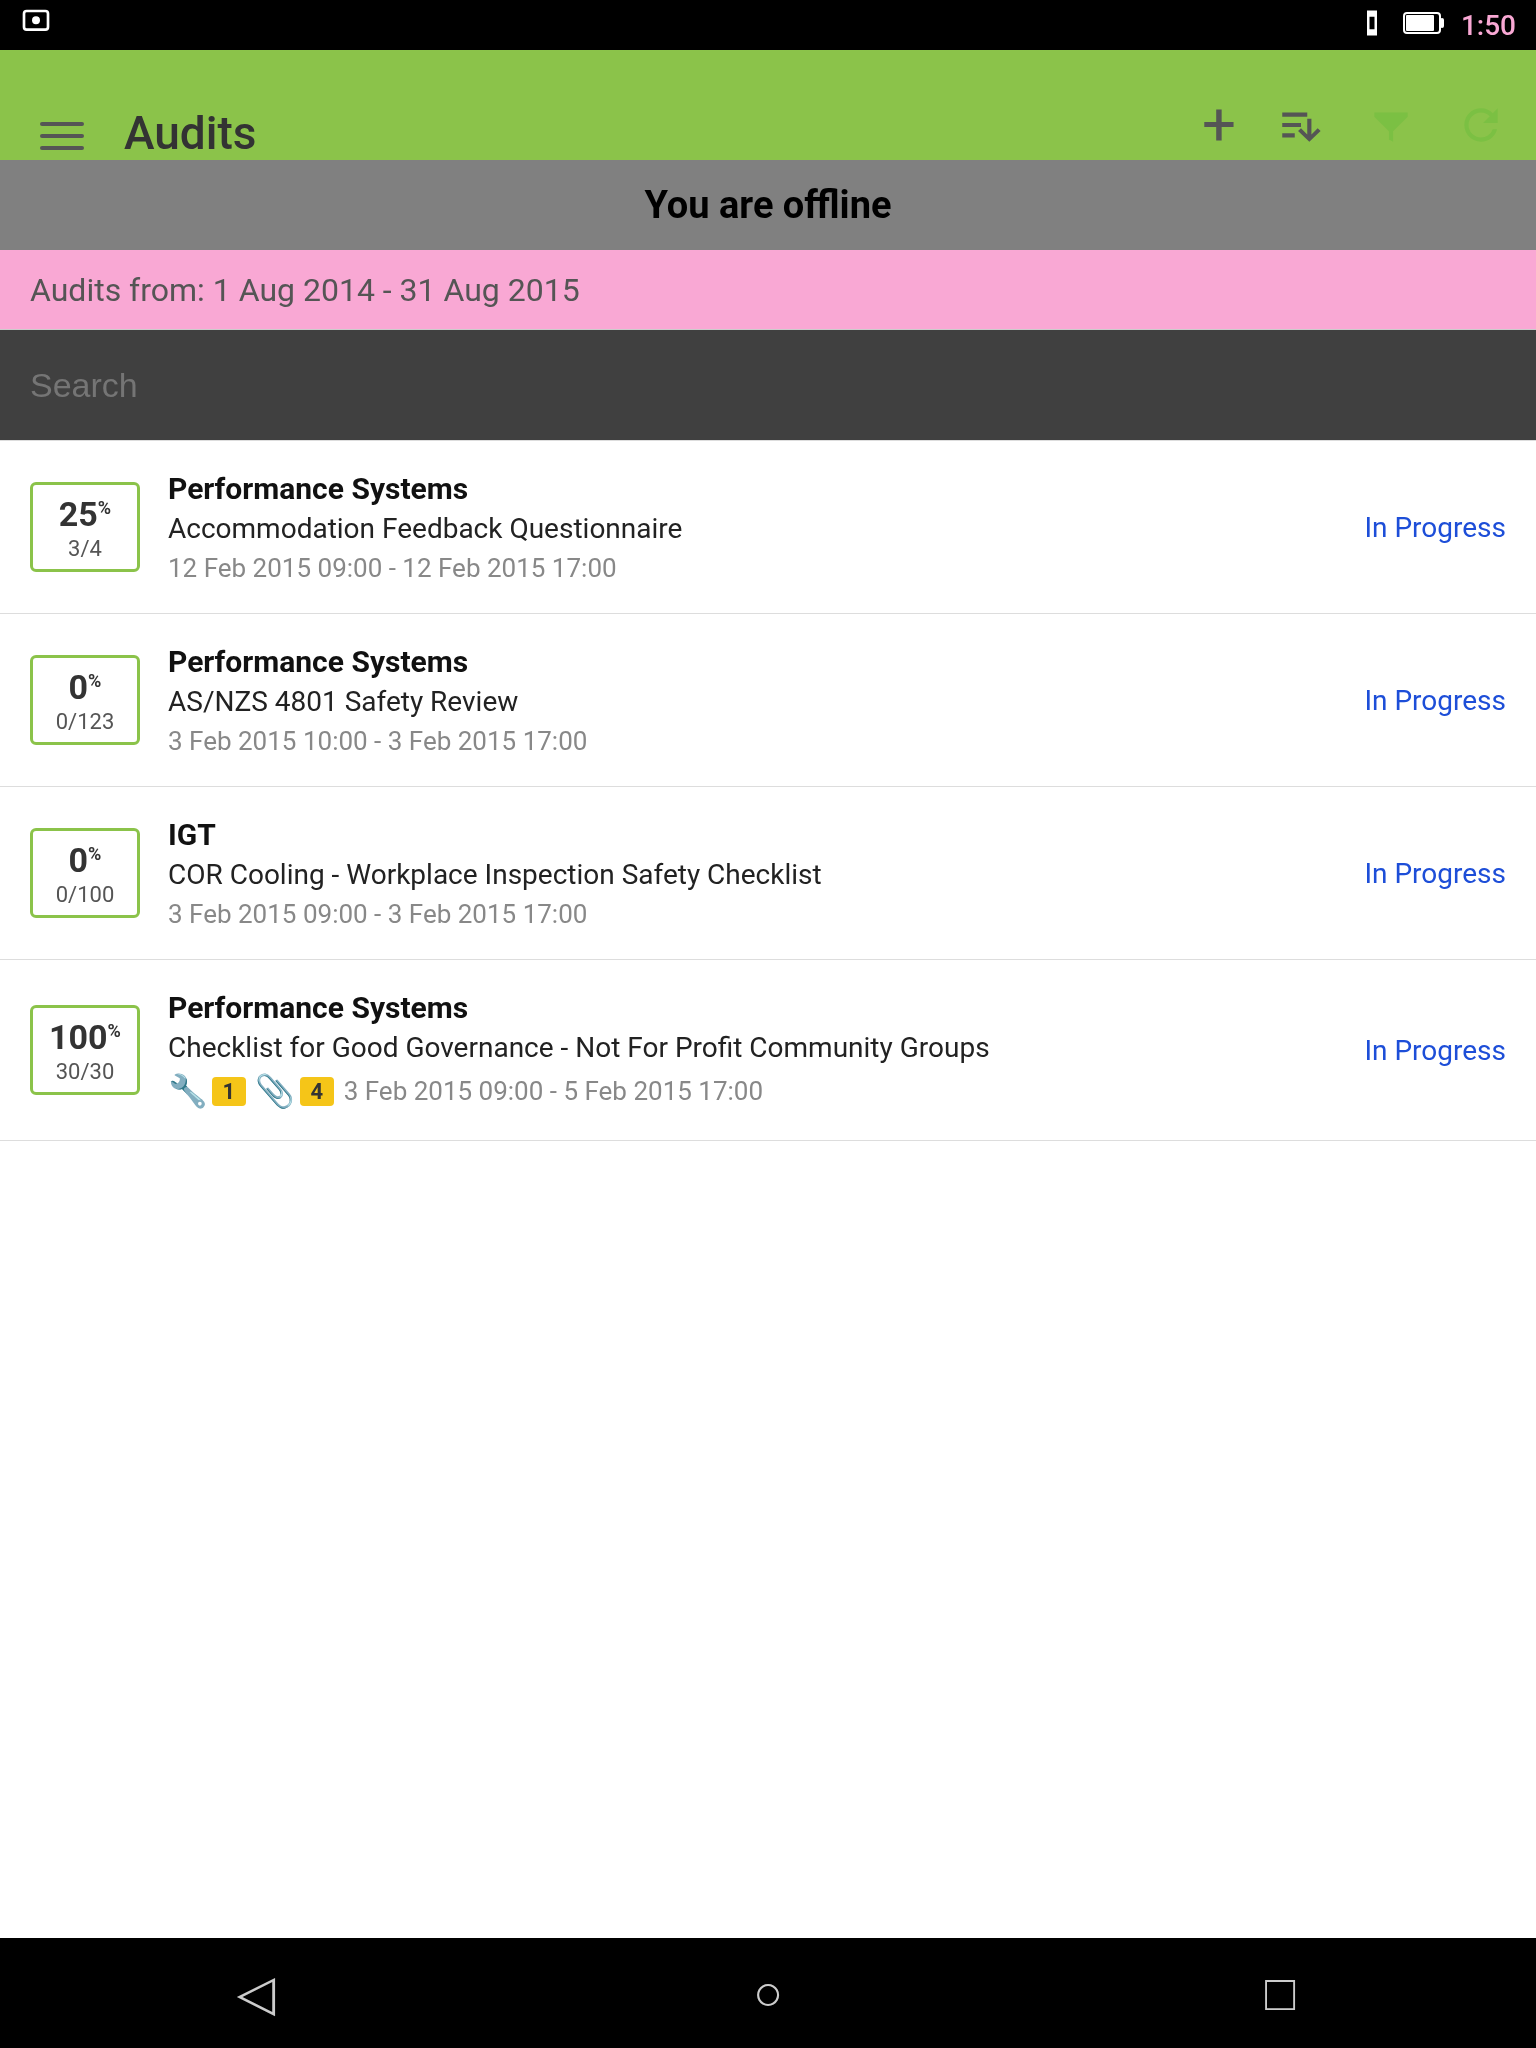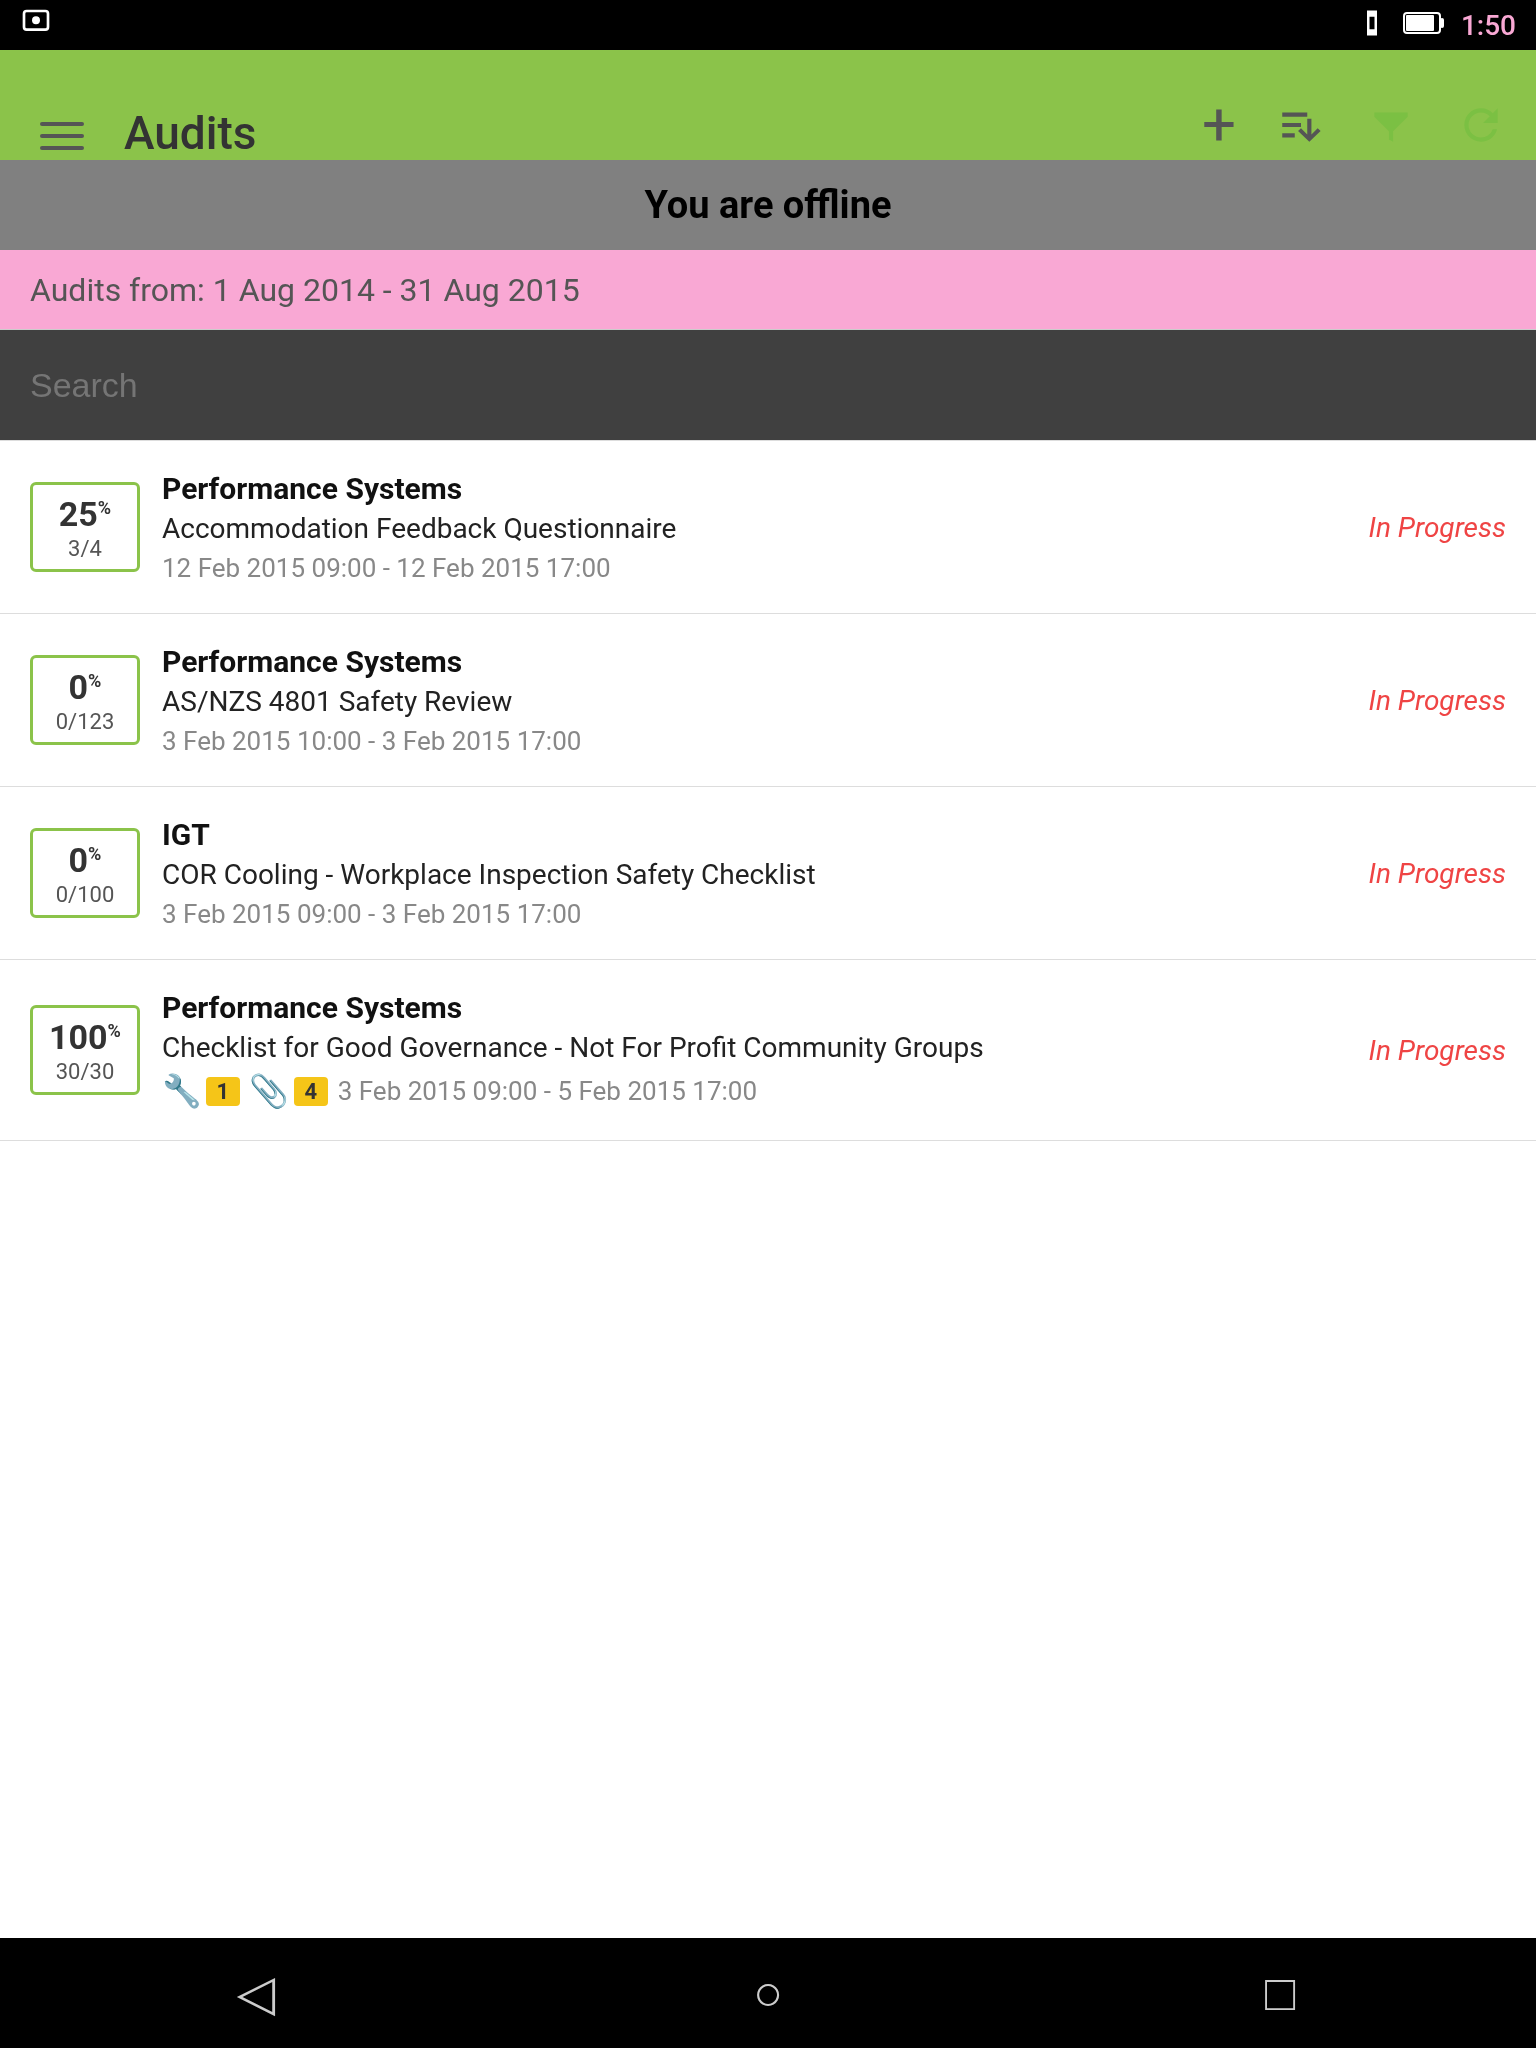--- a/index.html
+++ b/index.html
@@ -153,21 +153,21 @@
     .progress-badge {
       width: 110px;
       height: 90px;
       border: 3px solid #8bc34a;
       border-radius: 6px;
       display: flex;
       flex-direction: column;
       align-items: center;
       justify-content: center;
       flex-shrink: 0;
-      margin-right: 22px;
+      margin-right: 28px;
     }
     .progress-badge.green-border {
       border-color: #8bc34a;
     }
     .progress-pct {
       font-size: 34px;
       font-weight: 700;
       color: #333;
     }
     .progress-pct sup {
@@ -215,25 +215,24 @@
       color: #333;
       font-size: 22px;
       font-weight: 700;
       border-radius: 4px;
       padding: 2px 8px;
       min-width: 34px;
       text-align: center;
     }
     .audit-status {
       font-size: 28px;
-      color: #ef4444;
+      color: #1d4ed8;
       white-space: nowrap;
       margin-left: 32px;
       flex-shrink: 0;
-      font-style: italic;
     }
 
     
     .bottom-nav {
       background: #000;
       height: 110px;
       display: flex;
       align-items: center;
       justify-content: space-around;
       flex-shrink: 0;

